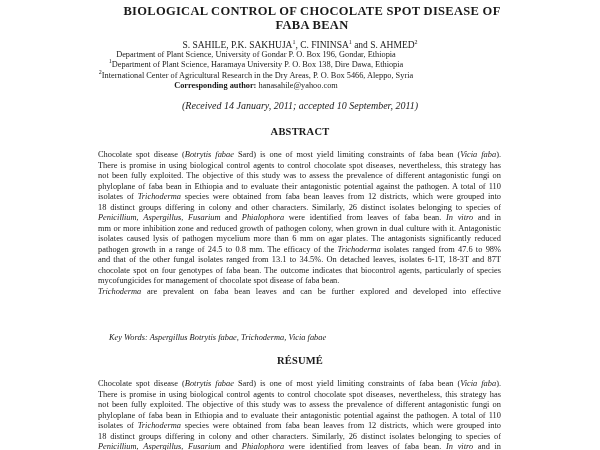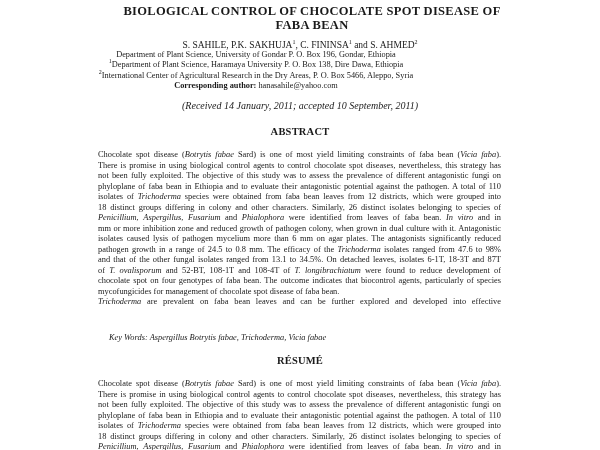--- a/index.html
+++ b/index.html
@@ -78,21 +78,20 @@
       <span class="line">There is promise in using biological control agents to control chocolate spot diseases, nevertheless, this strategy has</span>
       <span class="line">not been fully exploited. The objective of this study was to assess the prevalence of different antagonistic fungi on</span>
       <span class="line">phyloplane of faba bean in Ethiopia and to evaluate their antagonistic potential against the pathogen. A total of 110</span>
       <span class="line">isolates of <i>Trichoderma</i> species were obtained from faba bean leaves from 12 districts, which were grouped into</span>
       <span class="line">18 distinct groups differing in colony and other characters. Similarly, 26 distinct isolates belonging to species of</span>
       <span class="line"><i>Penicillium</i>, <i>Aspergillus</i>, <i>Fusarium</i> and  <i>Phialophora</i> were identified from leaves of faba bean. <i>In vitro</i> and in</span>
       <span class="line">mm or more inhibition zone and reduced growth of pathogen colony, when grown in dual culture with it. Antagonistic</span>
       <span class="line">isolates caused lysis of pathogen mycelium more than 6 mm on agar plates. The antagonists significantly reduced</span>
       <span class="line">pathogen growth in a range of 24.5 to 0.8 mm.  The efficacy of the <i>Trichoderma</i> isolates ranged from 47.6 to 98%</span>
       <span class="line">and that of the other fungal isolates ranged from 13.1 to 34.5%. On detached leaves, isolates 6-1T, 18-3T and 87T</span>
-      <span class="line">of  <i>T.  ovalisporum</i> and 52-BT, 108-1T and 108-4T of <i>T.  longibrachiatum</i> were found to reduce development of</span>
       <span class="line">chocolate spot on four genotypes of faba bean. The outcome indicates that biocontrol agents, particularly of species</span>
       <span class="line last">mycofungicides for management of chocolate spot disease of faba bean.</span>
       <span class="line"><i>Trichoderma</i> are prevalent on faba bean leaves and can be further explored and developed into effective</span>
     </div>
 
   <div class="keywords">
     <i>Key Words:</i><i>  Aspergillus Botrytis fabae, Trichoderma, Vicia fabae</i>
   </div>
 
   <div class="heading" style="top:355px">RÉSUMÉ</div>

